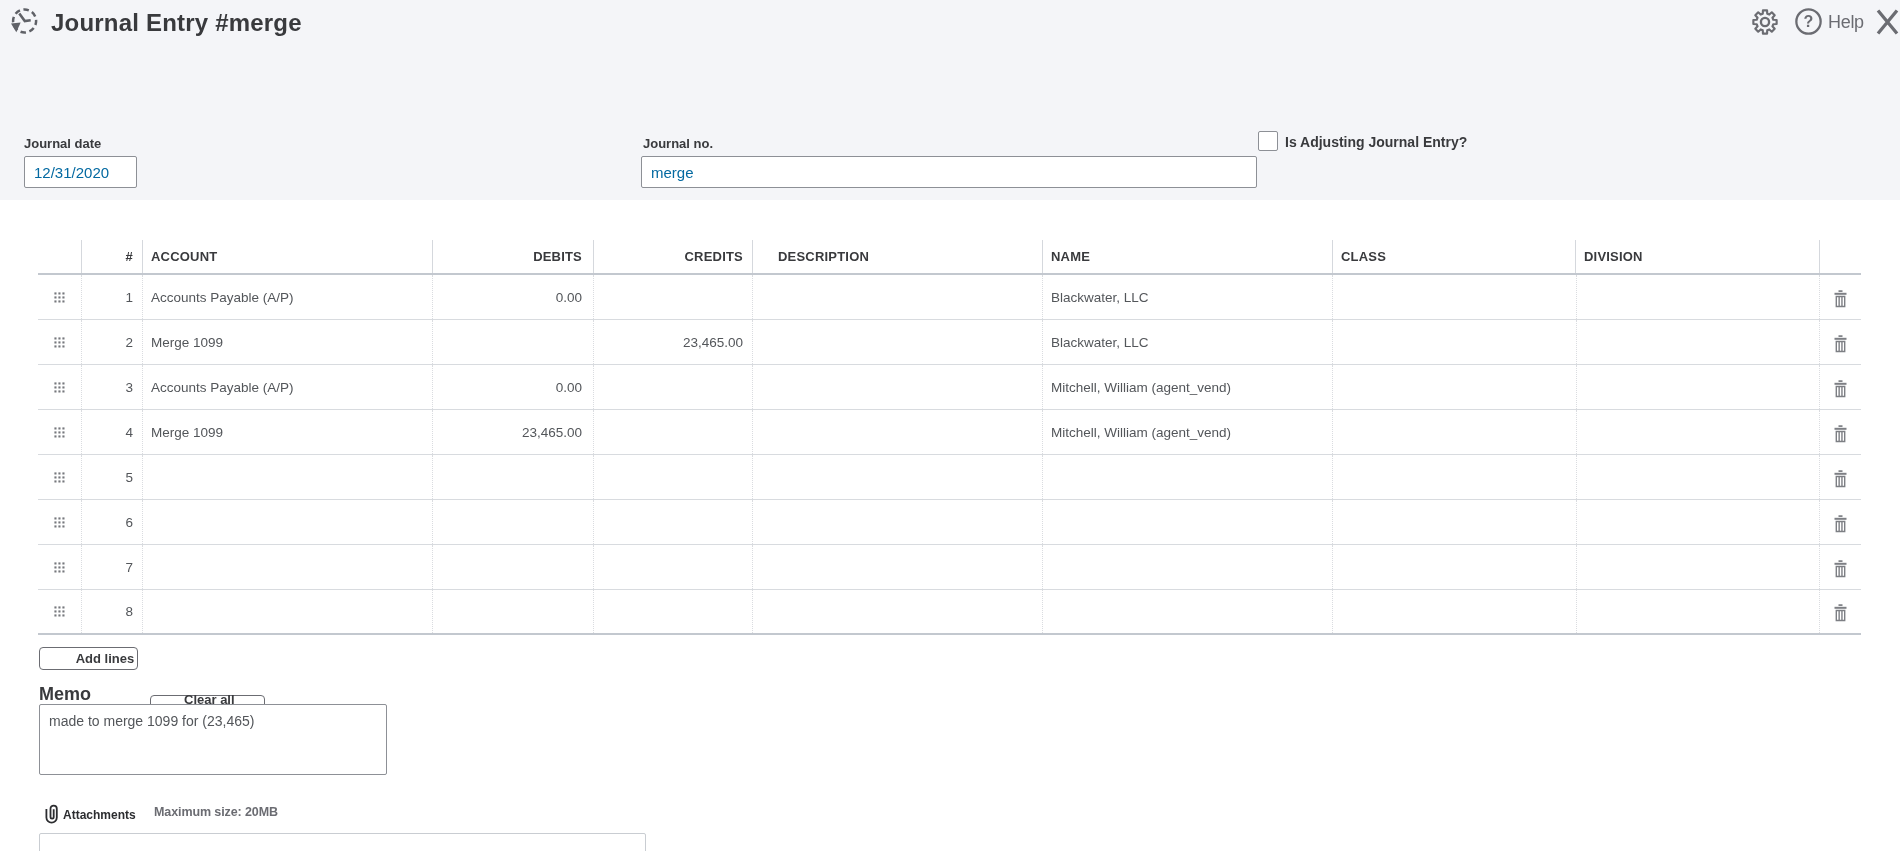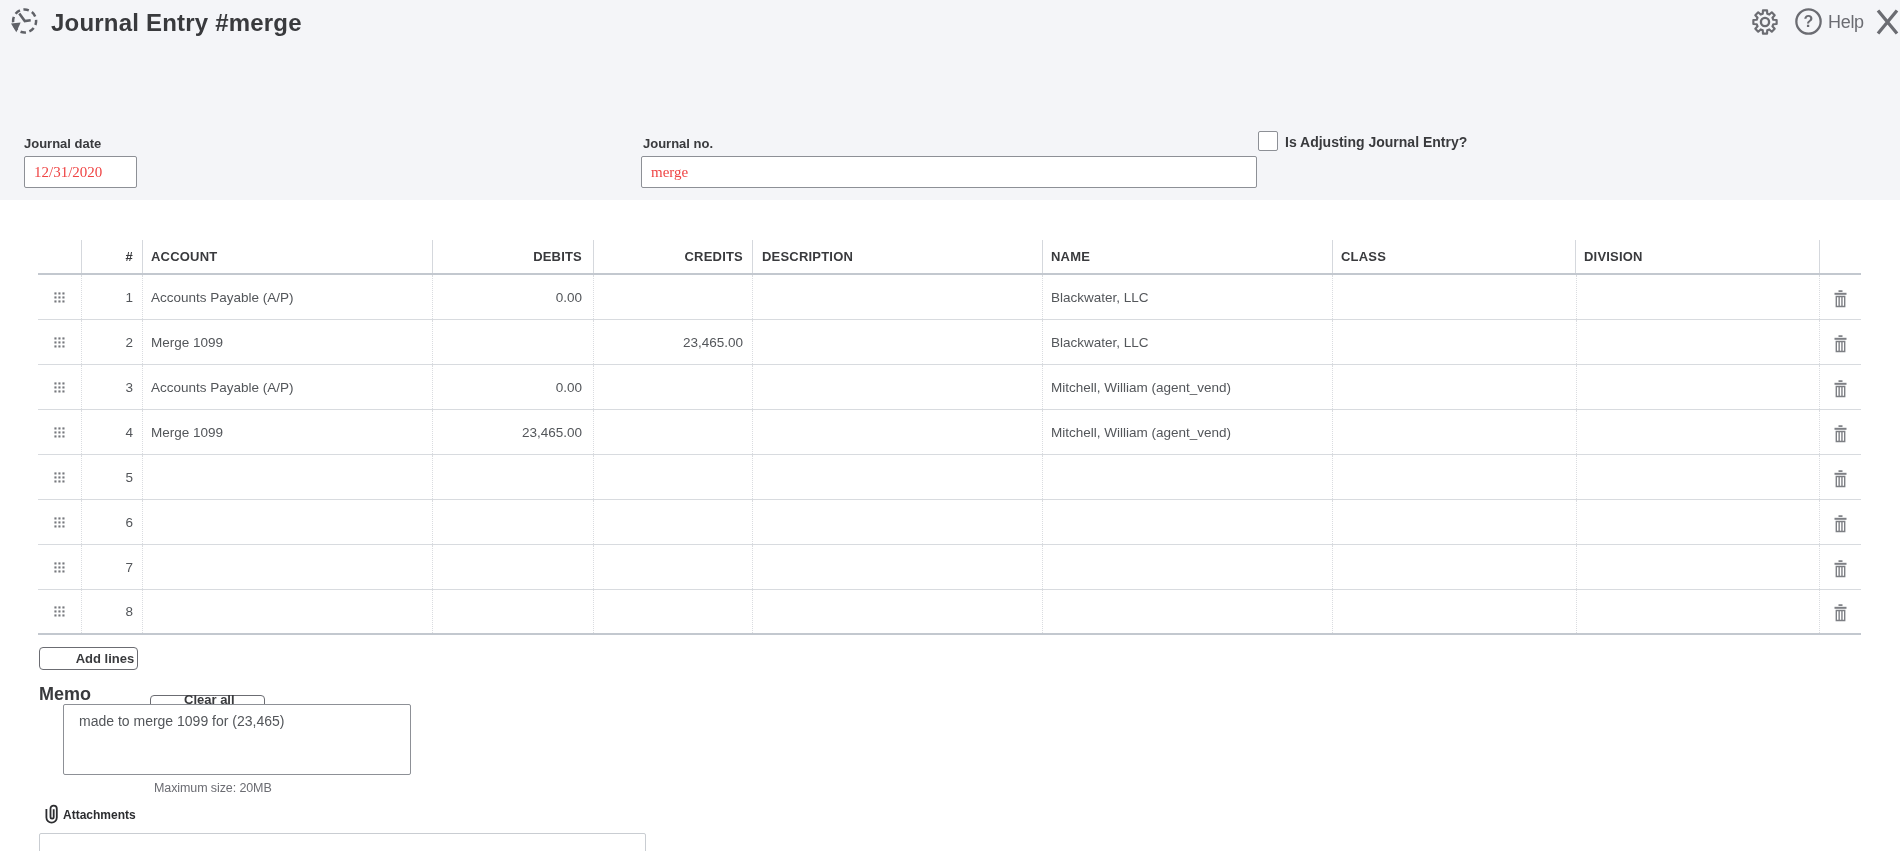--- a/index.html
+++ b/index.html
@@ -7,50 +7,50 @@
 body { font-family:"Liberation Sans", sans-serif; background:#fff; position:relative; overflow:hidden; color:#393a3d; }
 .topbar { position:absolute; left:0; top:0; width:1900px; height:200px; background:#f4f5f8; }
 .logo { position:absolute; left:11px; top:7px; }
 .title { position:absolute; left:51px; top:9px; font-size:24px; font-weight:bold; color:#393a3d; letter-spacing:0.2px; }
 .gear { position:absolute; left:1751px; top:8px; }
 .helpc { position:absolute; left:1795px; top:8px; }
 .helptxt { position:absolute; left:1828px; top:12px; font-size:18px; color:#6b6c72; letter-spacing:-0.3px; }
 .closex { position:absolute; left:1875.5px; top:9px; }
 
 .lbl { position:absolute; font-size:13px; font-weight:bold; color:#393a3d; }
-.inp { position:absolute; background:#fff; border:1px solid #8d9096; border-radius:2px; font-size:15px; color:#ef4444; display:flex; align-items:center; padding-left:9px;font-family:Liberation Serif, serif; }
+.inp { position:absolute; background:#fff; border:1px solid #8d9096; border-radius:2px; font-size:15px; color:#0369a1; display:flex; align-items:center; padding-left:9px; }
 .cb { position:absolute; left:1258px; top:131px; width:20px; height:20px; background:#fff; border:1px solid #8d9096; border-radius:2px; }
 .cblbl { position:absolute; left:1285px; top:134px; font-size:14px; font-weight:bold; color:#393a3d; }
 
 
 .tbl { position:absolute; left:38px; top:240px; width:1823px; }
 .thead { display:flex; height:35px; border-bottom:2px solid #c3c8cf; }
 .thead .c { border-left:1px solid #d5d8dd; font-size:13px; font-weight:bold; color:#393a3d; display:flex; align-items:center; letter-spacing:0.2px; }
 .thead .c:first-child { border-left:none; }
 .row { display:flex; height:45px; border-bottom:1px solid #d8dbdf; }
 .row.last { border-bottom:2px solid #c3c8cf; }
 .row .c { border-left:1px dotted #dadce0; font-size:13.5px; color:#53565a; display:flex; align-items:center; }
 .row .c:first-child { border-left:none; }
 .c0 { width:43px; justify-content:center; }
 .c1 { width:61px; justify-content:flex-end; padding-right:9px; }
 .c2 { width:290px; padding-left:8px; }
 .c3 { width:161px; justify-content:flex-end; padding-right:11px; }
 .c4 { width:159px; justify-content:flex-end; padding-right:9px; }
-.c5 { width:290px; padding-left:9px; }
+.c5 { width:290px; padding-left:25px; }
 .c6 { width:290px; padding-left:8px; }
 .c7 { width:244px; padding-left:8px; }
 .c8 { width:243px; padding-left:8px; }
 .c9 { width:42px; justify-content:center; }
 
 .btn { position:absolute; top:647px; height:23px; border:1px solid #6b6c72; border-radius:4px; background:#fff; font-size:13px; font-weight:bold; color:#393a3d; display:flex; align-items:center; justify-content:center; font-family:"Liberation Sans", sans-serif;padding-left:33px; }
 .memolbl { position:absolute; left:39px; top:684px; font-size:18px; font-weight:bold; color:#393a3d; }
-.memo { position:absolute; left:39px; top:704px; width:348px; height:71px; border:1px solid #8d9096; border-radius:2px; background:#fff; font-size:14px; color:#53565a; padding:8px 0 0 15px;margin-left:24px; }
+.memo { position:absolute; left:39px; top:704px; width:348px; height:71px; border:1px solid #8d9096; border-radius:2px; background:#fff; font-size:14px; color:#53565a; padding:8px 0 0 9px; }
 .attic { position:absolute; left:44px; top:804px; }
 .attlbl { position:absolute; left:63px; top:808px; font-size:12px; font-weight:bold; color:#2c2d30; }
-.attmax { position:absolute; left:154px; top:781px; font-size:12.5px; letter-spacing:-0.1px; color:#6b6c72; }
+.attmax { position:absolute; left:154px; top:805px; font-size:12.5px; letter-spacing:-0.1px; color:#6b6c72;font-weight:bold; }
 .dropzone { position:absolute; left:39px; top:833px; width:607px; height:60px; border:1px solid #c9cdd2; background:#fff; border-radius:2px; }
 </style>
 </head>
 <body>
 <div class="topbar"></div>
 
 <svg class="logo" width="27" height="28" viewBox="0 0 26 27">
   <g fill="none" stroke="#5f6167" stroke-width="2.4">
     <circle cx="13.1" cy="13.5" r="11.1" stroke-dasharray="5.3 3.4" stroke-dashoffset="1.4"></circle>
     <path d="M8 6.3 L13.3 13.5 L19 12.8" stroke-width="2.5"></path>

